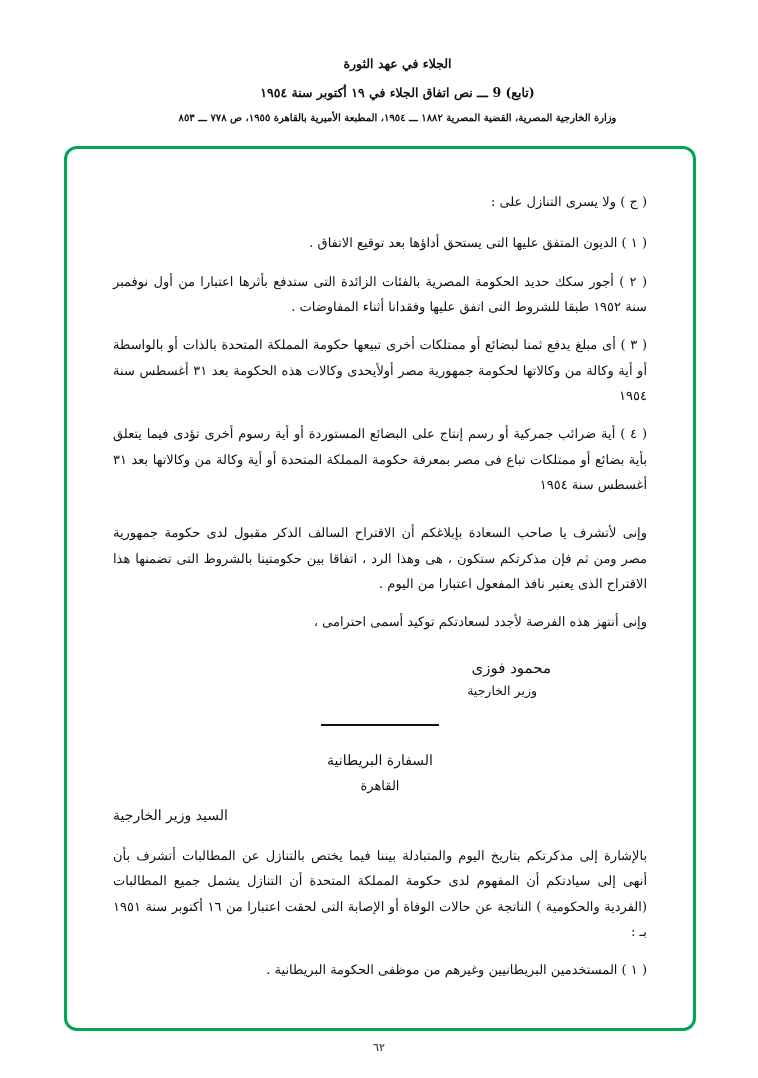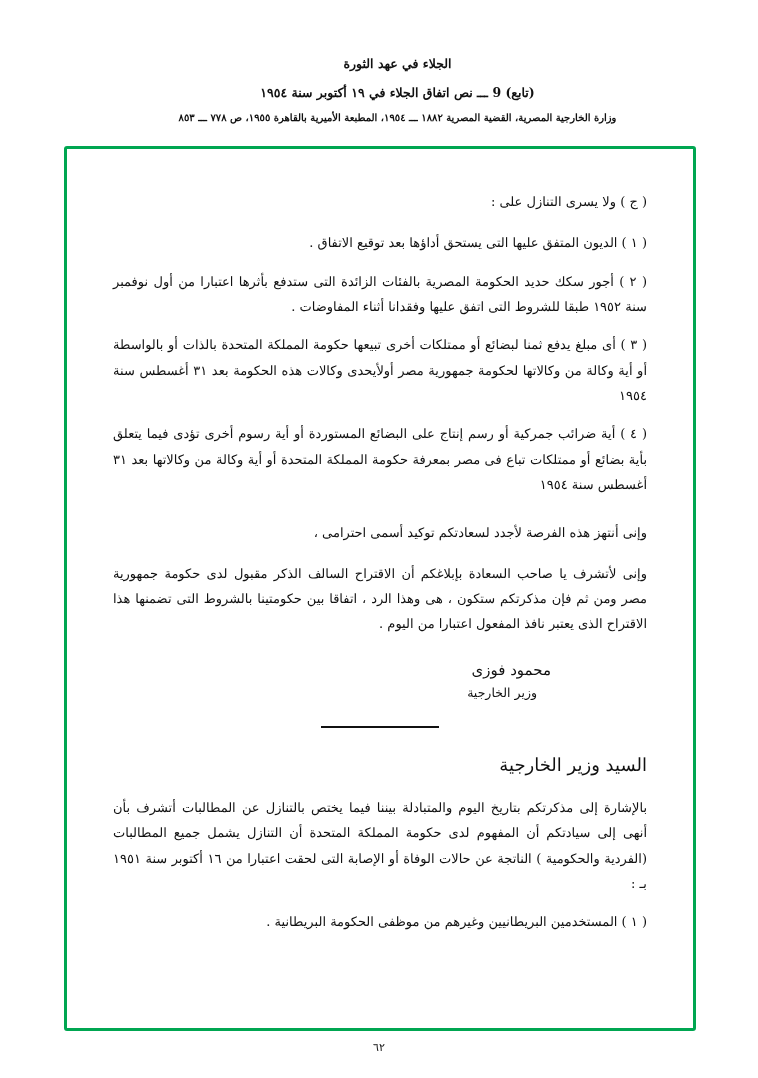--- a/index.html
+++ b/index.html
@@ -46,21 +46,21 @@
   }
 
   
   .frame {
     position: absolute;
     left: 64px;
     top: 146px;
     width: 632px;
     height: 885px;
     border: 3px solid #00a651;
-    border-radius: 3px;
+    border-radius: 13px;
     box-sizing: border-box;
   }
   .frame-inner {
     padding: 40px 46px 20px 46px;
     box-sizing: border-box;
     height: 100%;
   }
 
   
   .para {
@@ -112,22 +112,22 @@
   .embassy .emb-2 {
     font-size: 13px;
     margin-bottom: 14px;
   }
   .date-line {
     font-size: 11px;
     margin-right: 44px;
     margin-bottom: 26px;
   }
   .addressee {
-    font-size: 18px;
-    text-align: right;
+    font-size: 14px;
+    text-align: left;
     margin-bottom: 20px;
   }
 
   
   .folio {
     position: absolute;
     left: 0;
     right: 0;
     bottom: 24px;
     text-align: center;
@@ -150,30 +150,34 @@
     <div class="frame-inner">
 
       <p class="para lead">( ج )  ولا يسرى التنازل على  :</p>
       <p class="para">( ١ ) الديون المتفق عليها التى يستحق أداؤها بعد توقيع الاتفاق .</p>
       <p class="para">( ٢ )  أجور  سكك  حديد الحكومة المصرية بالفئات الزائدة التى  ستدفع بأثرها  اعتبارا من أول نوفمبر سنة ١٩٥٢ طبقا للشروط التى اتفق عليها وفقدانا أثناء المفاوضات .</p>
       <p class="para">( ٣ )  أى مبلغ يدفع ثمنا لبضائع أو ممتلكات أخرى تبيعها حكومة المملكة المتحدة بالذات أو بالواسطة أو أية وكالة من وكالاتها لحكومة جمهورية مصر أولأيحدى وكالات هذه الحكومة بعد ٣١ أغسطس سنة ١٩٥٤</p>
       <p class="para">( ٤ )  أية ضرائب جمركية أو رسم إنتاج على البضائع المستوردة أو أية رسوم أخرى تؤدى فيما يتعلق بأية بضائع أو ممتلكات تباع فى مصر بمعرفة حكومة المملكة المتحدة أو أية وكالة من وكالاتها بعد ٣١ أغسطس سنة ١٩٥٤</p>
 
       <div class="spacer-sm"></div>
 
+      <p class="para">وإنى لأتشرف يا صاحب السعادة بإبلاغكم أن الاقتراح السالف الذكر مقبول لدى حكومة جمهورية مصر ومن ثم فإن مذكرتكم ستكون ، هى وهذا الرد ، اتفاقا بين حكومتينا بالشروط التى تضمنها هذا الاقتراح الذى يعتبر نافذ المفعول اعتبارا من اليوم .</p>
       <p class="para narrow">وإنى أنتهز هذه الفرصة لأجدد لسعادتكم توكيد أسمى احترامى ،</p>
-      <p class="para">وإنى لأتشرف يا صاحب السعادة بإبلاغكم أن الاقتراح السالف الذكر مقبول لدى حكومة جمهورية مصر ومن ثم فإن مذكرتكم ستكون ، هى وهذا الرد ، اتفاقا بين حكومتينا بالشروط التى تضمنها هذا الاقتراح الذى يعتبر نافذ المفعول اعتبارا من اليوم .</p>
 
       <div class="sig">
         <div class="sig-name">محمود فوزى</div>
         <div class="sig-title">وزير الخارجية</div>
       </div>
 
       <div class="rule"></div>
 
+      <div class="embassy">
+        <div class="emb-1">السفارة البريطانية</div>
+        <div class="emb-2">القاهرة</div>
+      </div>
 
 
       <div class="addressee">السيد وزير الخارجية</div>
 
       <p class="para">بالإشارة إلى مذكرتكم بتاريخ اليوم والمتبادلة بيننا فيما يختص بالتنازل عن المطالبات أتشرف بأن أنهى إلى سيادتكم أن المفهوم لدى حكومة المملكة المتحدة أن التنازل يشمل جميع المطالبات (الفردية والحكومية ) الناتجة عن حالات الوفاة أو الإصابة التى لحقت اعتبارا من ١٦ أكتوبر سنة ١٩٥١ بـ :</p>
       <p class="para">( ١ ) المستخدمين البريطانيين وغيرهم من موظفى الحكومة البريطانية .</p>
 
     </div>
   </div>
 

